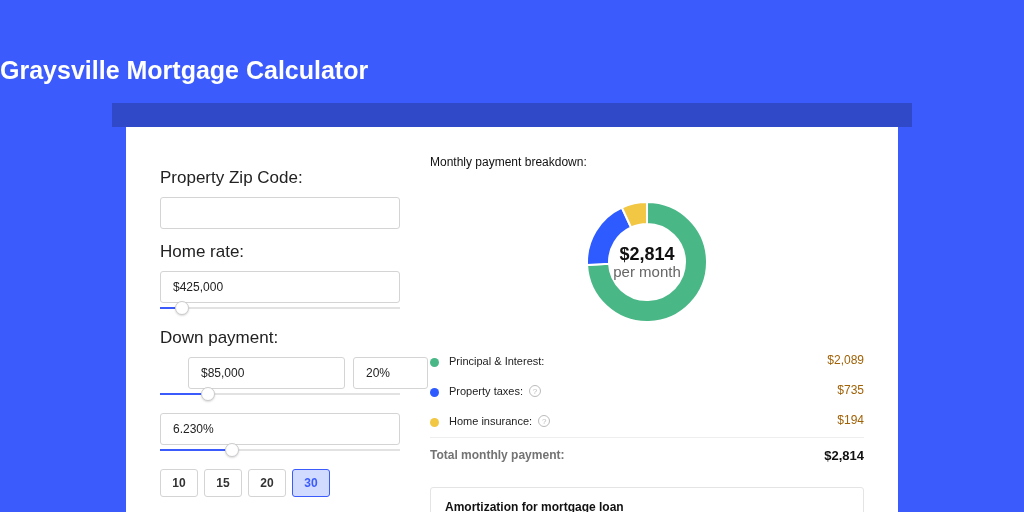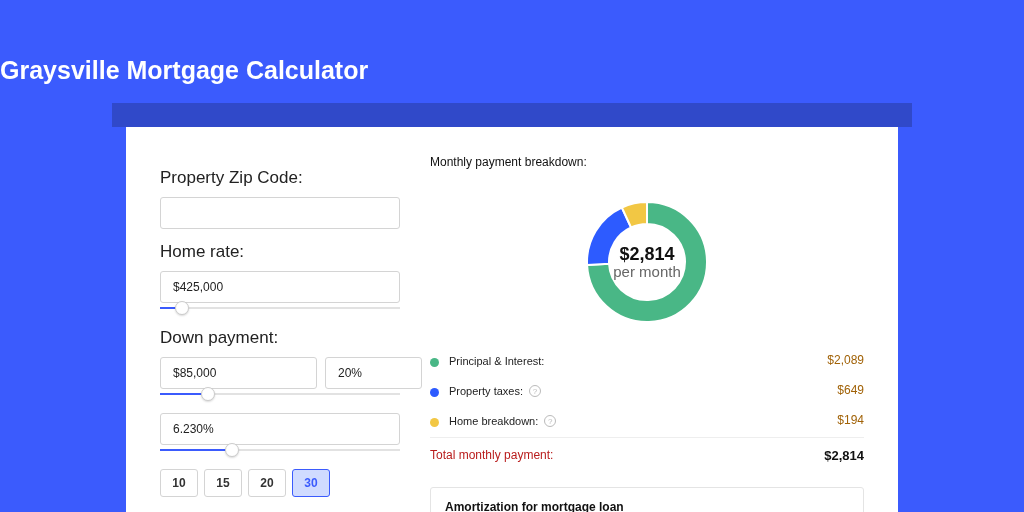--- a/index.html
+++ b/index.html
@@ -46,23 +46,23 @@
     .input {
       width: 100%;
       height: 32px;
       padding: 0 12px;
       border: 1px solid #d4d4d4;
       border-radius: 3px;
       font-size: 12px;
       color: #222;
       background: #fff;
     }
-    .input-row { display: flex; gap: 8px; }
+    .input-row { display: flex; gap: 8px; margin-left: 28px; }
     .input-row .input:first-child { width: 157px; }
-    .input-row .input:last-child { width: 97px; }
+    .input-row .input:last-child { width: 75px; }
     .slider-wrap {
       position: relative;
       height: 14px;
       margin-top: -2px;
     }
     .slider-track {
       height: 2px;
       background: #e2e2e2;
       position: absolute;
       top: 6px;
@@ -126,21 +126,21 @@
       width: 12px; height: 12px;
       border: 1px solid #bbb;
       border-radius: 50%;
       display: inline-flex;
       align-items: center; justify-content: center;
       font-size: 8px; color: #bbb;
       margin-left: 6px;
     }
     .legend-value { margin-left: auto; font-size: 12px; color: #a16207; }
     .total-row { display: flex; padding: 10px 0; border-top: 1px solid #eee; margin-top: 2px; }
-    .total-label { font-size: 12px; font-weight: 400; color: #b91c1c; }
+    .total-label { font-size: 12px; font-weight: 700; color: #737373; }
     .total-value { margin-left: auto; font-size: 13px; font-weight: 700; color: #111; }
     .amort-box { border: 1px solid #e4e4e4; border-radius: 3px; padding: 12px 14px; margin-top: 14px; }
     .amort-title { font-size: 12px; font-weight: 700; color: #111; margin-bottom: 10px; }
   </style>
 </head>
 <body>
 
 <h1 class="page-title">Graysville Mortgage Calculator</h1>
 <div class="header-band"></div>
 
@@ -215,25 +215,25 @@
     <div id="legend">
         <div class="legend-row">
           <span class="swatch" style="background: rgb(73, 183, 134);"></span>
           <span class="legend-label">Principal &amp; Interest:</span>
           <span class="legend-value">$2,089</span>
         </div>
         <div class="legend-row">
           <span class="swatch" style="background: rgb(45, 91, 255);"></span>
           <span class="legend-label">Property taxes:</span>
           <span class="info-icon">?</span>
-          <span class="legend-value">$649</span>
+          <span class="legend-value">$735</span>
         </div>
         <div class="legend-row">
           <span class="swatch" style="background: rgb(242, 199, 68);"></span>
-          <span class="legend-label">Home breakdown:</span>
+          <span class="legend-label">Home insurance:</span>
           <span class="info-icon">?</span>
           <span class="legend-value">$194</span>
         </div>
       </div>
 
     <div class="total-row">
       <span class="total-label">Total monthly payment:</span>
       <span class="total-value">$2,814</span>
     </div>
 

